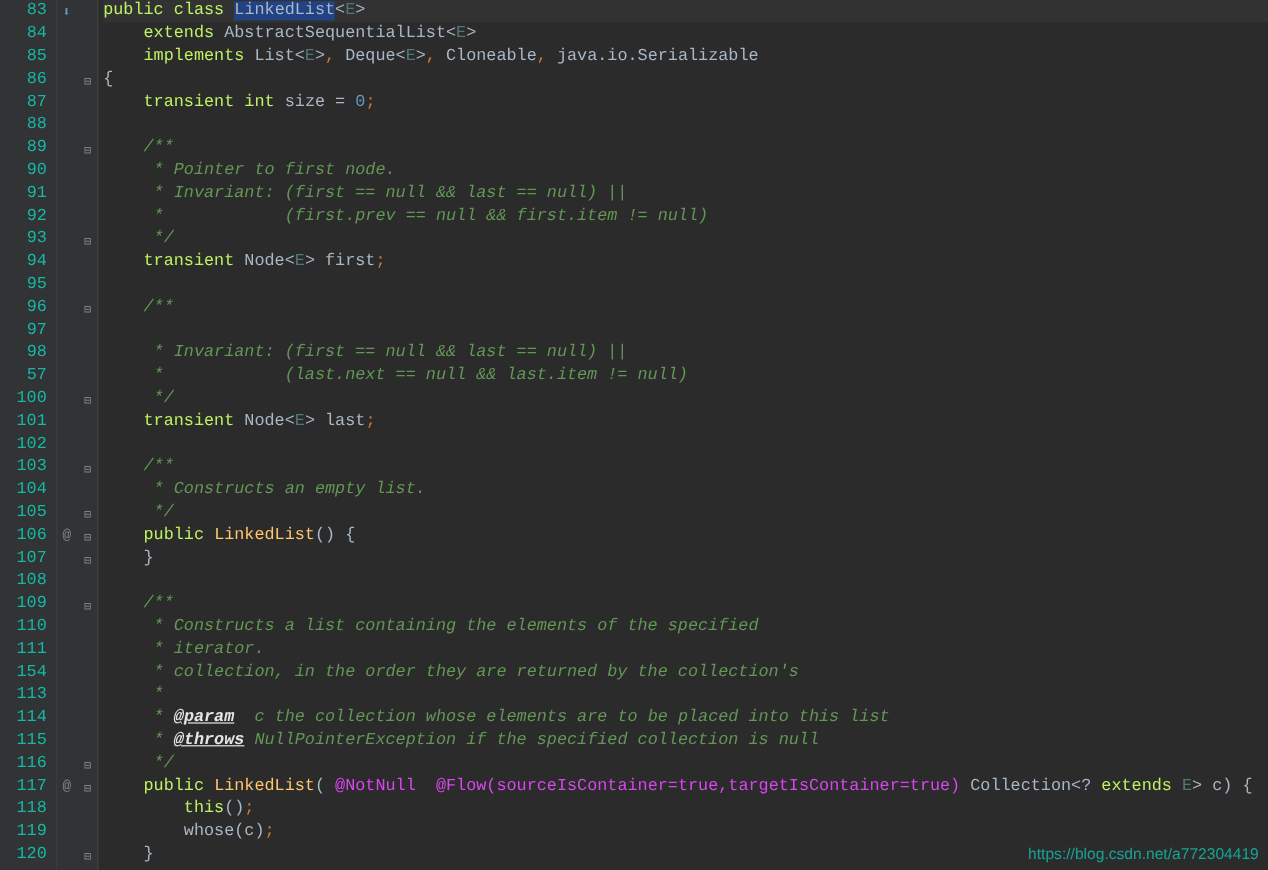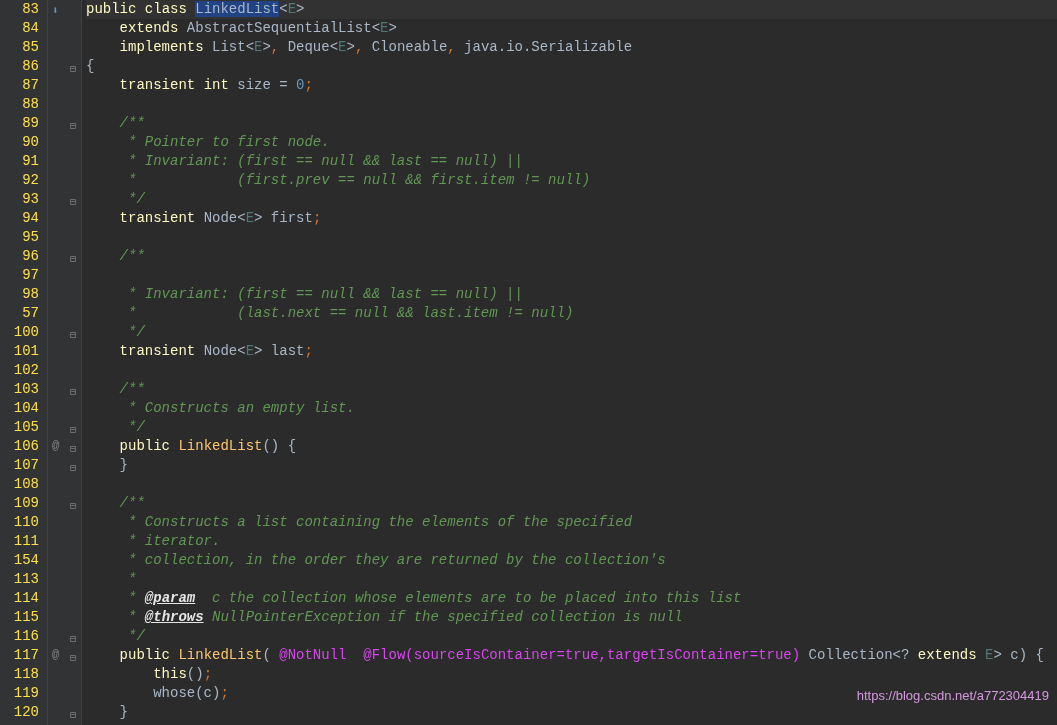--- a/index.html
+++ b/index.html
@@ -19,21 +19,21 @@
       height: 725px;
     }
     .editor {
       display: flex;
       height: 100%;
     }
     .gutter {
       background: #313335;
       padding: 0 8px 0 5px;
       text-align: right;
-      color: #fde047;
+      color: #14b8a6;
       user-select: none;
       min-width: 48px;
       border-right: 1px solid #414141;
     }
     .line-num {
       display: block;
     }
     .fold-gutter {
       background: #313335;
       width: 14px;
@@ -66,37 +66,37 @@
       flex: 1;
       position: relative;
     }
     .code-line {
       white-space: pre;
       height: 19px;
     }
     .first-line-bg {
       background: #323232;
     }
-    .kw { color: #fef9c3; }
+    .kw { color: #bef264; }
     .gen { color: #507874; }
     .num { color: #6897bb; }
     .cmt { color: #629755; font-style: italic; }
     .cmt-tag { color: #e5e5e5; font-style: italic; text-decoration: underline; font-weight: bold; }
     .ann { color: #d946ef; }
     .ident { color: #ffc66d; }
     .punct { color: #cc7832; }
     .hl {
       background: #214283;
       color: #a9b7c6;
     }
     .watermark {
       position: absolute;
-      bottom: 20px;
+      bottom: 4px;
       right: 8px;
-      color: #f0abfc;
+      color: #14b8a6;
       font-size: 13px;
       font-family: Arial, sans-serif;
       opacity: 0.85;
     }
     .search-icon {
       color: #6897bb;
       font-size: 11px;
     }
   </style>
 </head>

